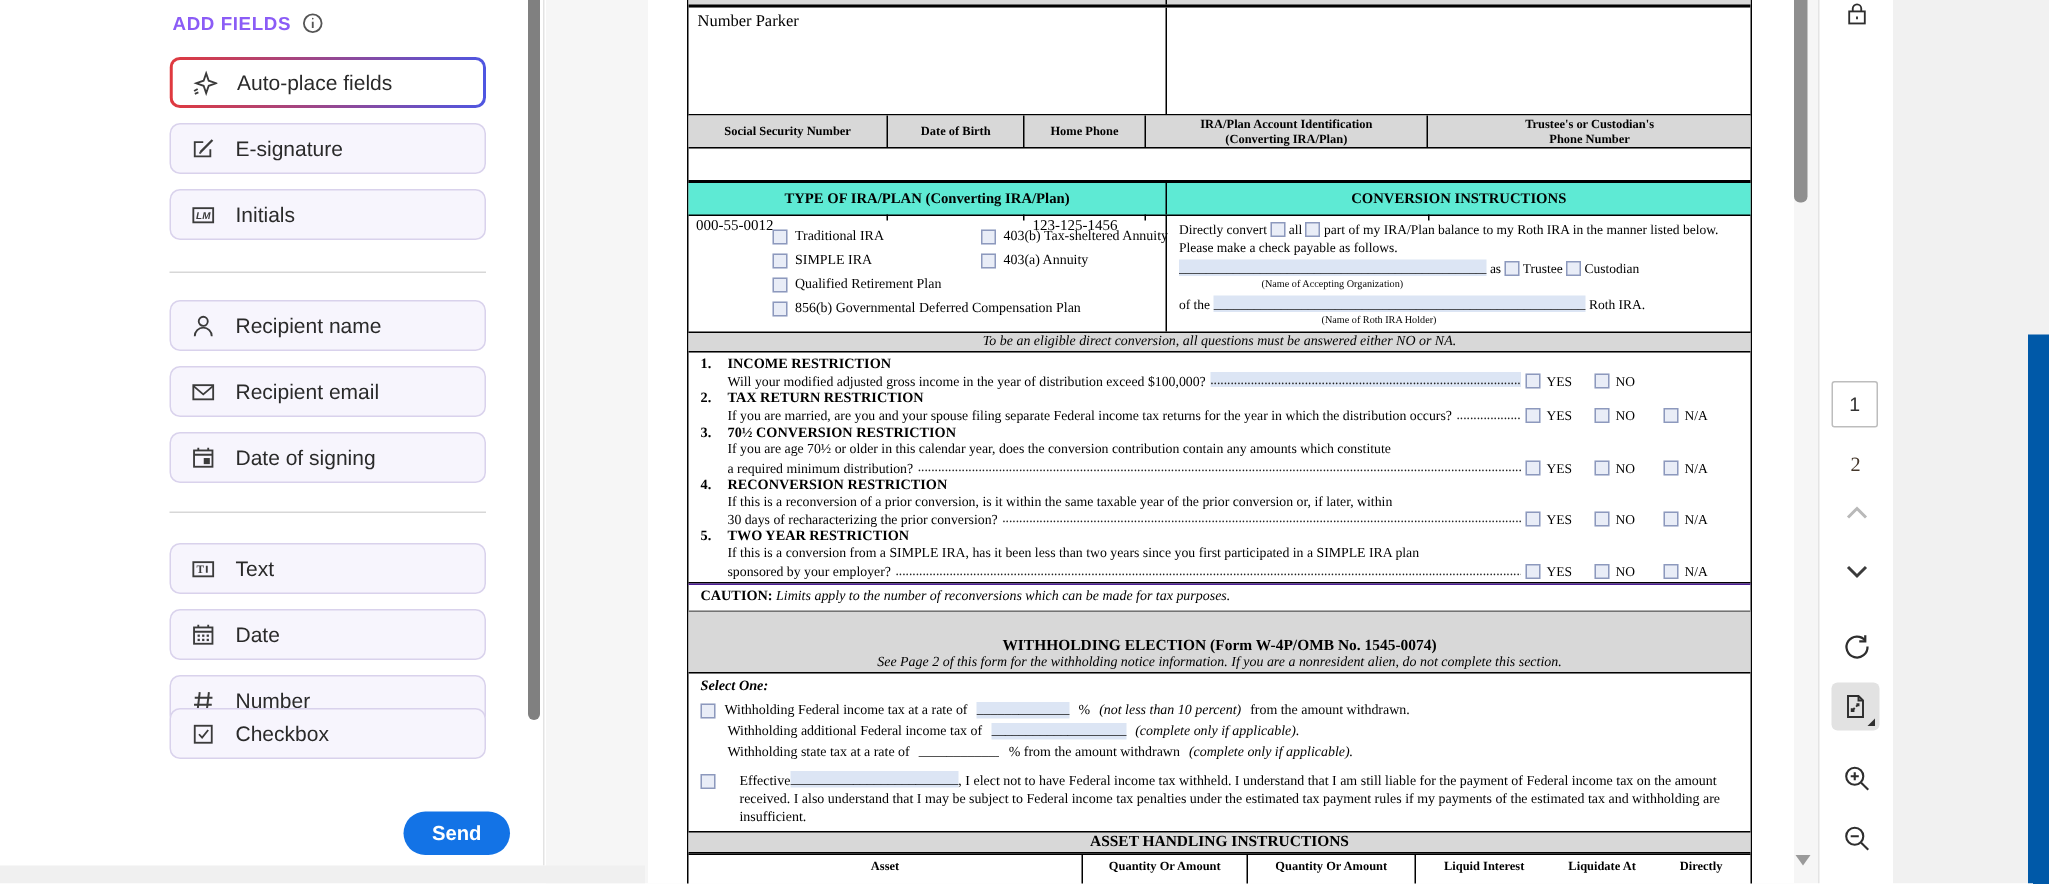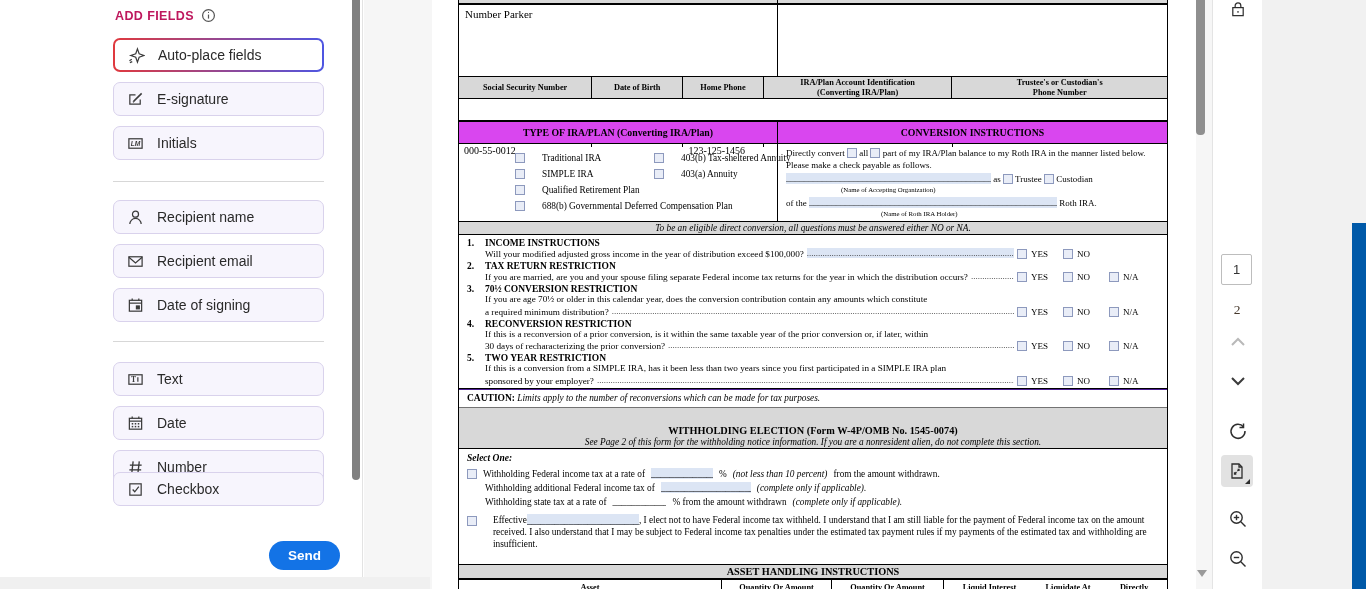--- a/index.html
+++ b/index.html
@@ -8,21 +8,21 @@
   .app { position:relative; width:1366px; height:589px; background:#fff; }
 
   
   .viewer-bg { position:absolute; left:364px; top:0; width:848px; height:589px; background:#f6f6f6; }
   .doc-page  { position:absolute; left:432px; top:0; width:764px; height:589px; background:#fff; }
 
   
   .sidebar { position:absolute; left:0; top:0; width:363px; height:577px; background:#fff; border-right:1px solid #e3e3e3; }
   .sidebar-bottom-strip { position:absolute; left:0; top:577px; width:430px; height:12px; background:#f0f0f0; }
   .sb-head { position:absolute; left:115px; top:8px; display:flex; align-items:center; gap:7px; }
-  .sb-head-label { font-size:12.5px; font-weight:bold; color:#be185d; letter-spacing:.4px; }
+  .sb-head-label { font-size:12.5px; font-weight:bold; color:#8b5cf6; letter-spacing:.4px; }
   .tool-btn { position:absolute; left:113px; width:211px; height:34px; border-radius:7px;
               background:#f7f5fd; border:1px solid #d9d2ec; display:flex; align-items:center; cursor:pointer; }
   .tool-btn .ticon { width:17px; height:17px; margin-left:13px; flex-shrink:0; color:#3b3b3b; }
   .tool-btn .tlabel { margin-left:13px; font-size:14px; color:#2a2a2a; }
   .tool-btn.active { background:linear-gradient(#fff,#fff) padding-box,
               linear-gradient(90deg, var(--gradient_start,#e0393e), var(--gradient_end,#4e56e2)) border-box;
               border:2px solid transparent; }
   .sb-divider { position:absolute; left:113px; width:211px; height:1px; background:#d7d7d7; }
   .send-btn { position:absolute; left:269px; top:541px; width:71px; height:29px; border-radius:15px;
               background:var(--send_blue,#1373e6); color:#fff; font-size:13.5px; font-weight:bold;
@@ -55,29 +55,29 @@
   .vline319 { position:absolute; left:318px; top:0; width:1px; height:100%; background:#000; }
   .name-row { height:72px; display:flex; border-bottom:1px solid #000; }
   .name-cell { width:319px; border-right:1px solid #000; font-size:11px; padding:3px 6px; }
   .idh-row { height:22px; display:flex; background:#d8d8d8; border-bottom:1px solid #000; }
   .idv-row { height:23px; display:flex; border-bottom:2px solid #000; }
   .idc { border-right:1px solid #000; display:flex; flex-direction:column; align-items:center; justify-content:center;
          font-weight:bold; font-size:8.3px; line-height:1.15; text-align:center; }
   .idc:last-child { border-right:none; }
   .idc.v { font-weight:normal; font-size:10px; align-items:flex-start; justify-content:flex-start; padding:2px 5px;margin-top:44px; }
   .w1c{width:139px;} .w2c{width:95px;} .w3c{width:84px;} .w4c{width:197px;} .w5c{width:224px;}
-  .titles-row { height:22px; display:flex; background:#d946ef; border-bottom:1px solid #000; }
+  .titles-row { height:22px; display:flex; background:#5eead4; border-bottom:1px solid #000; }
   .title-cell { display:flex; align-items:center; justify-content:center; font-weight:bold; font-size:9.8px; }
   .title-cell.l { width:319px; border-right:1px solid #000; }
   .title-cell.r { flex:1; }
   .typeconv-row { height:78px; display:flex; border-bottom:1px solid #000; }
   .type-cell { width:319px; border-right:1px solid #000; position:relative; }
   .tcol { position:absolute; display:flex; flex-direction:column; gap:6px; }
   .tc1 { left:8px; top:9px; } .tc2 { left:147px; top:9px; }
-  .cb-item { display:flex; align-items:flex-end; gap:17px; font-size:9.3px; white-space:nowrap;padding-left:48px; }
+  .cb-item { display:flex; align-items:flex-end; gap:5px; font-size:9.3px; white-space:nowrap;padding-left:48px; }
   .cb { display:inline-block; width:10px; height:10px; background:#e9edf7; border:1px solid #8d99bd; flex-shrink:0; vertical-align:-2px; }
   .conv-cell { flex:1; padding:4px 8px 0 8px; font-size:9px; line-height:1.3; }
   .blank { display:inline-block; overflow:hidden; white-space:nowrap; height:11px; vertical-align:-2px; }
   .blank::after { content:"______________________________________________________________________"; letter-spacing:0; }
   .blank.hl { background:var(--field_highlight,#dce5f4); }
   .conv-caption { font-size:6.8px; }
   .dcr-band { padding-top:1px; }
   .band-title { font-weight:bold; font-size:10.3px; line-height:13px; }
   .band-sub { font-style:italic; font-size:9.3px; line-height:11px; }
   .questions { border-bottom:1px solid #000; padding-top:3px; }
@@ -95,21 +95,21 @@
   .opt .cb { vertical-align:0; }
   .caution-row { border-top:1px solid #4c1d95; font-size:9.3px; padding:3px 8px 4px 8px; }
   .caution-row b { font-size:9.5px; }
   .caution-row i { font-style:italic; }
   .wh-band { padding-top:16px; border-top:1px solid #737373; }
   .select-one { font-weight:bold; font-style:italic; font-size:9.5px; padding:4px 8px 2px 8px; }
   .w-line { font-size:9.3px; margin-left:8px; margin-top:3px; display:flex; align-items:flex-end; gap:6px; }
   .w-line .txt { white-space:nowrap; }
   .w-line i { font-style:italic; white-space:nowrap; }
   .w-indent { margin-left:26px; }
-  .w4 { position:relative; padding:4px 10px 14px 34px; font-size:9.3px; line-height:1.3; display:block; margin-left:0; }
+  .w4 { position:relative; padding:4px 10px 3px 34px; font-size:9.3px; line-height:1.3; display:block; margin-left:0; }
   .w4 .cb { position:absolute; left:8px; top:6px; }
   .asset-band { border-top:1px solid #000; }
   .asset-head { display:flex; height:30px; border-top:1px solid #000; }
   .ac { border-right:1px solid #000; font-weight:bold; font-size:8.3px; text-align:center; padding-top:3px; }
   .ac:last-child { border-right:none; display:flex; justify-content:space-around; padding:3px 4px 0 4px; }
   .ac1{width:263px;} .ac2{width:110px;} .ac3{width:112px;} .ac4{flex:1;}
 
   svg { display:block; }
 </style>
 </head>
@@ -174,21 +174,21 @@
           <span class="cb-item">
               <span class="cb"></span>
               <span>SIMPLE IRA</span>
             </span>
           <span class="cb-item">
               <span class="cb"></span>
               <span>Qualified Retirement Plan</span>
             </span>
           <span class="cb-item">
               <span class="cb"></span>
-              <span>688(b) Governmental Deferred Compensation Plan</span>
+              <span>856(b) Governmental Deferred Compensation Plan</span>
             </span>
         </div>
         <div class="tcol tc2">
           <span class="cb-item">
               <span class="cb"></span>
               <span>403(b) Tax-sheltered Annuity</span>
             </span>
           <span class="cb-item">
               <span class="cb"></span>
               <span>403(a) Annuity</span>
@@ -223,21 +223,21 @@
 
     <div class="band dcr-band">
       <div class="band-sub">To be an eligible direct conversion, all questions must be answered either NO or NA.</div>
     </div>
 
     <div class="questions">
 
       <div class="q">
         <div class="q-title">
             <span class="q-num">1.</span>
-            <span>INCOME INSTRUCTIONS</span>
+            <span>INCOME RESTRICTION</span>
           </div>
         <div class="q-line">
           <span>Will your modified adjusted gross income in the year of distribution exceed $100,000?</span>
           <span class="leader hl"></span>
           <span class="opts">
             <span class="opt">
                 <span class="cb"></span>
                 <span>YES</span>
               </span>
             <span class="opt">

